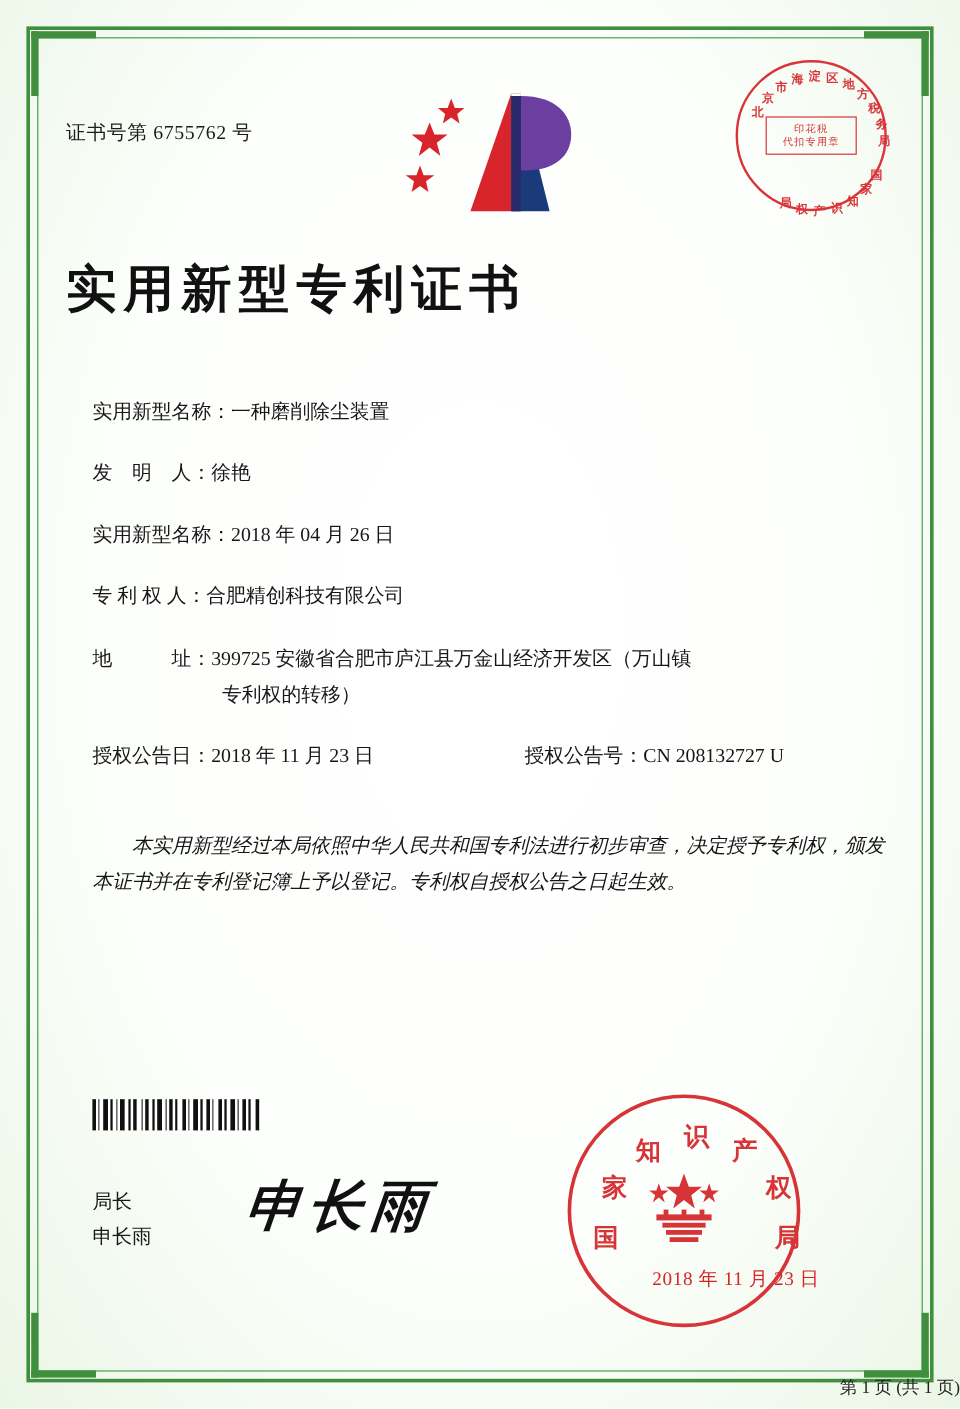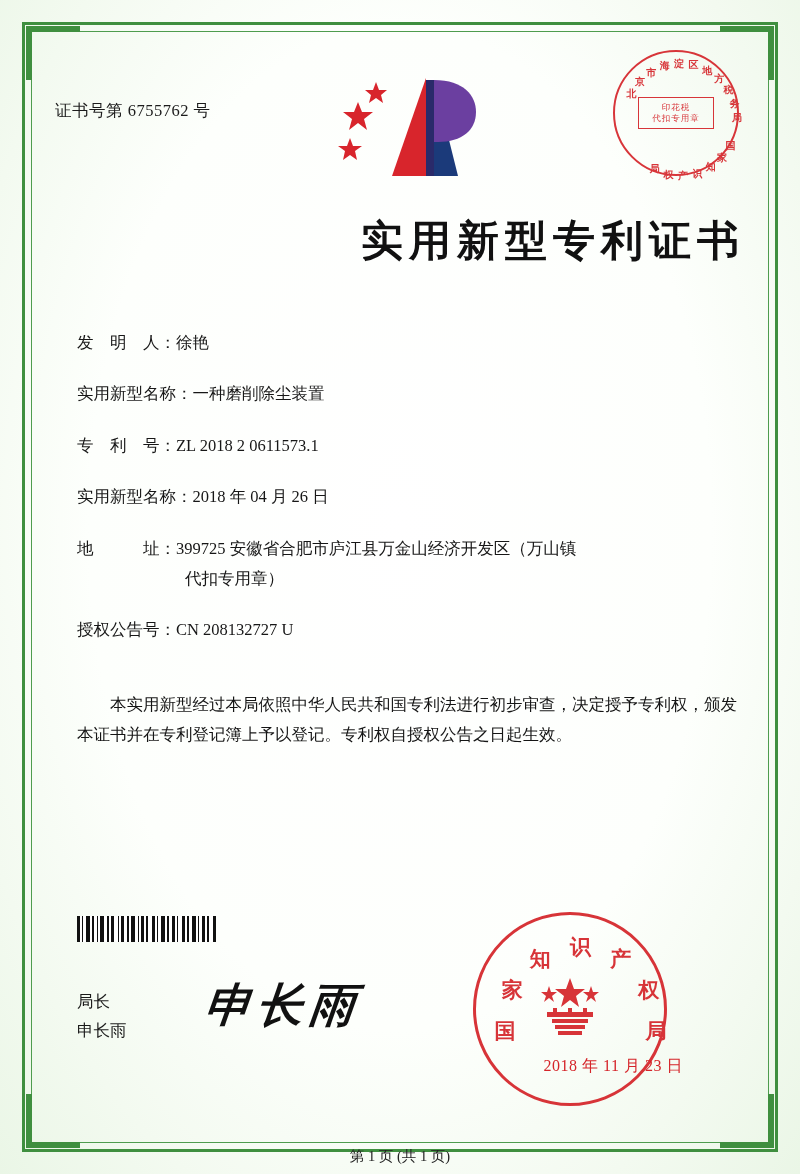--- a/index.html
+++ b/index.html
@@ -126,21 +126,21 @@
     font-weight: bold;
     transform-origin: 0 0;
     white-space: nowrap;
   }
 
   .title {
     position: absolute;
     left: 0;
     right: 0;
     top: 163px;
-    text-align: right;
+    text-align: left;
     font-size: 42px;
     font-weight: bold;
     letter-spacing: 6px;
     color: #111;
     font-family: "Liberation Serif", "DejaVu Serif", serif;
   }
 
   .fields {
     position: absolute;
     left: 22px;
@@ -178,20 +178,21 @@
     right: 8px;
     top: 640px;
     font-size: 16.5px;
     line-height: 1.82;
     text-align: justify;
     color: #151515;
   }
   .paras p {
     margin: 0 0 3px 0;
     text-indent: 33px;
+    font-style: italic;
   }
 
   
   .barcode {
     position: absolute;
     left: 22px;
     top: 866px;
     width: 215px;
     height: 26px;
   }
@@ -260,21 +261,21 @@
     font-size: 16px;
     color: #d5252a;
     letter-spacing: 0.5px;
   }
 
   .footer {
     position: absolute;
     left: 0;
     right: 0;
     bottom: 8px;
-    text-align: center;
+    text-align: right;
     font-size: 14.5px;
     color: #222;
   }
 </style>
 </head>
 <body>
 
 <div class="page">
 
   <div class="border-outer"></div>
@@ -328,42 +329,45 @@
         <div>印花税</div>
         <div>代扣专用章</div>
       </div>
     </div>
 
     <div class="title">实用新型专利证书</div>
 
     <div class="fields">
 
       <div class="field-row">
+        <span class="label">实用新型名称：</span><span class="value">一种磨削除尘装置</span>
+      </div>
+
+      <div class="field-row">
         <span class="label">发　明　人：</span><span class="value">徐艳</span>
       </div>
 
-      <div class="field-row">
-        <span class="label">实用新型名称：</span><span class="value">一种磨削除尘装置</span>
-      </div>
-
-      <div class="field-row">
-        <span class="label">专　利　号：</span><span class="value">ZL 2018 2 0611573.1</span>
-      </div>
 
       <div class="field-row">
         <span class="label">实用新型名称：</span><span class="value">2018 年 04 月 26 日</span>
       </div>
 
+      <div class="field-row">
+        <span class="label">专 利 权 人：</span><span class="value">合肥精创科技有限公司</span>
+      </div>
 
       <div class="field-row addr">
         <span class="label">地　　　址：</span><span class="value">399725 安徽省合肥市庐江县万金山经济开发区（万山镇</span>
-        <span class="addr-line2">代扣专用章）</span>
+        <span class="addr-line2">专利权的转移）</span>
       </div>
 
       <div class="field-row two-col">
+        <div class="col-left">
+          <span class="label">授权公告日：</span><span class="value">2018 年 11 月 23 日</span>
+        </div>
         <div>
           <span class="label">授权公告号：</span><span class="value">CN 208132727 U</span>
         </div>
       </div>
 
     </div>
 
     <div class="paras">
       <p>本实用新型经过本局依照中华人民共和国专利法进行初步审查，决定授予专利权，颁发本证书并在专利登记簿上予以登记。专利权自授权公告之日起生效。</p>
     </div>

